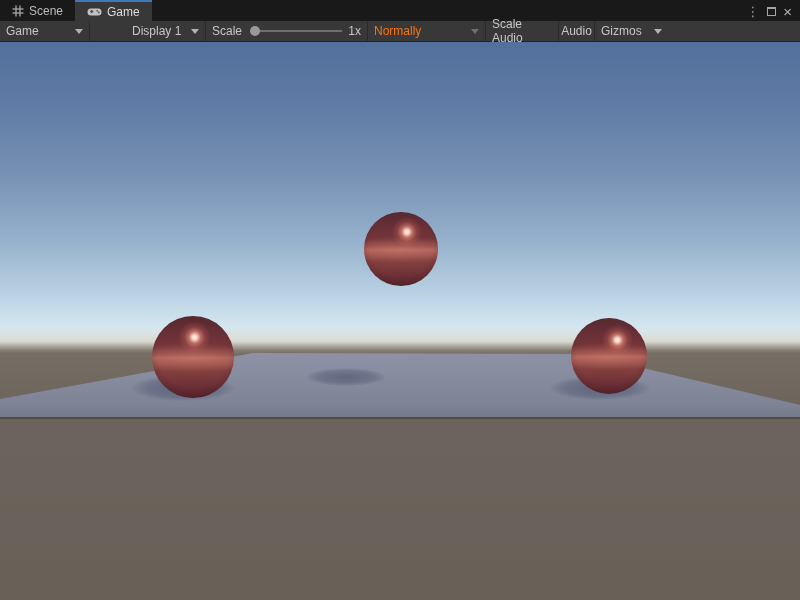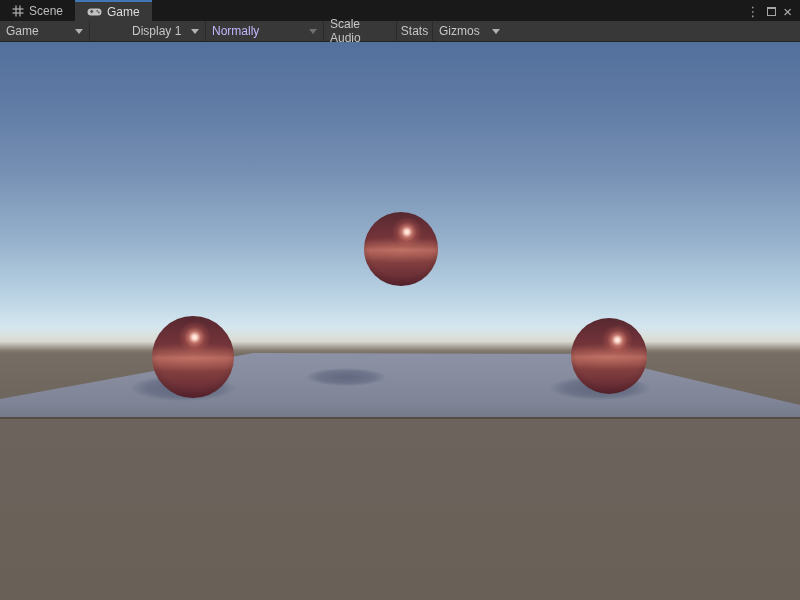--- a/index.html
+++ b/index.html
@@ -44,21 +44,21 @@
     border-right:1px solid #2a2a2a; padding:0 6px;
     position:relative; cursor:default; flex:0 0 auto;
   }
   .titem.dd { justify-content:space-between; }
   .arrow {
     width:0; height:0; margin-left:6px;
     border-left:4px solid transparent; border-right:4px solid transparent;
     border-top:5px solid #b2b2b2;
   }
   .arrow.dim { border-top-color:#6f6f6f; }
-  .dimtext { color:#c4b5fd; }
+  .dimtext { color:#f97316; }
   .w-game{width:90px;} .w-display{width:80px;margin-left:36px;} .w-aspect{width:168px;}
   .w-scale{width:162px;} .w-normally{width:118px;}
   .w-mute{width:73px; justify-content:center;}
   .w-stats{width:36px; justify-content:center;}
   .w-gizmos{width:73px; justify-content:space-between; border-right:none;text-align:center;}
   .slider { display:flex; align-items:center; flex:1; margin:0 6px 0 8px; position:relative; height:100%; }
   .knob { width:10px; height:10px; border-radius:50%; background:#999; flex:0 0 auto; z-index:1; }
   .track { height:2px; background:#6f6f6f; flex:1; margin-left:-1px; }
 
   
@@ -148,29 +148,37 @@
 
 <div class="toolbar">
   <div class="titem dd w-game">
     <span>Game</span>
     <span class="arrow"></span>
   </div>
   <div class="titem dd w-display">
     <span>Display 1</span>
     <span class="arrow"></span>
   </div>
+  <div class="titem w-scale">
+    <span>Scale</span>
+    <span class="slider">
+      <span class="knob"></span>
+      <span class="track"></span>
+    </span>
+    <span>1x</span>
+  </div>
   <div class="titem dd w-normally">
     <span class="dimtext">Normally</span>
     <span class="arrow dim"></span>
   </div>
   <div class="titem w-mute">
     <span>Scale Audio</span>
   </div>
   <div class="titem w-stats">
-    <span>Stats</span>
+    <span>Audio</span>
   </div>
   <div class="titem dd w-gizmos">
     <span>Gizmos</span>
     <span class="arrow"></span>
   </div>
 </div>
 
 <div class="viewport">
   <div class="ground-far"></div>
   <div class="horizon-fog"></div>

